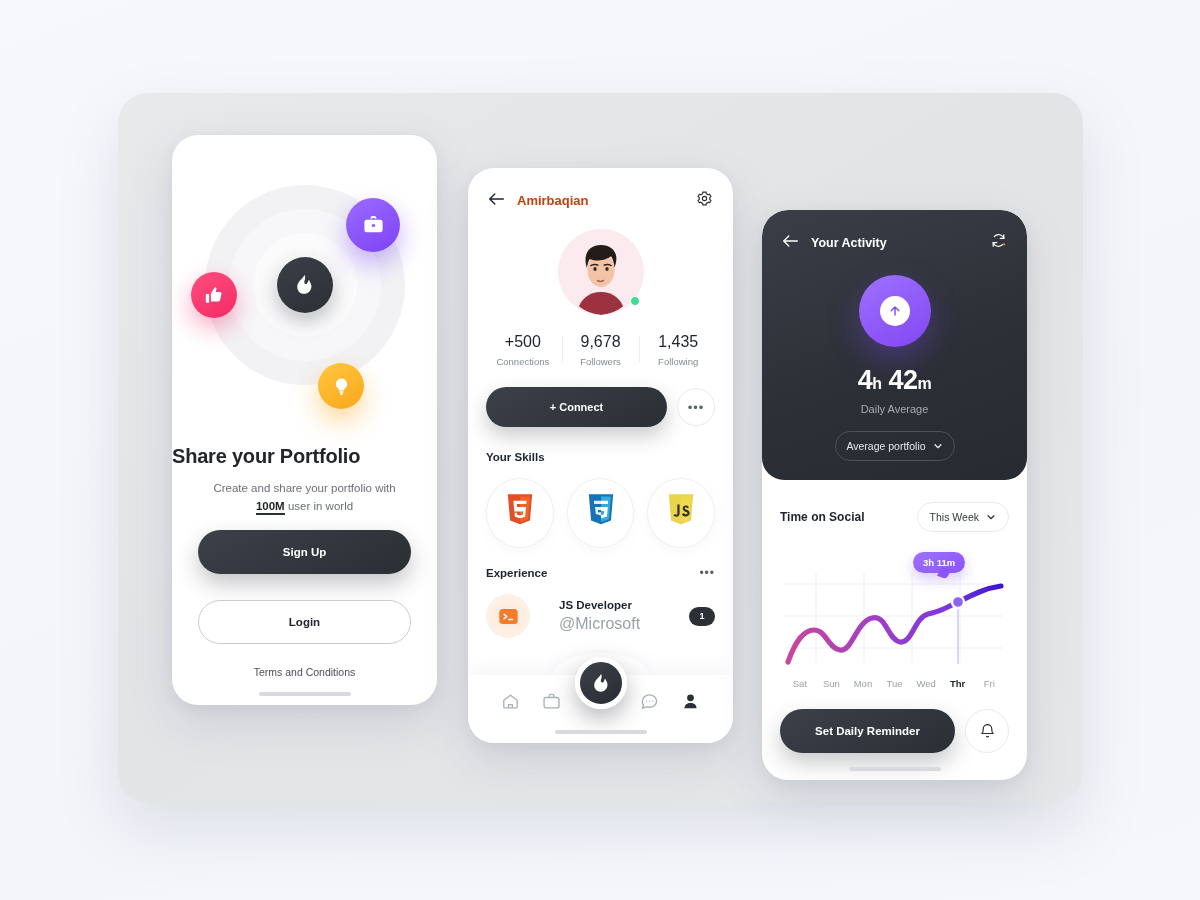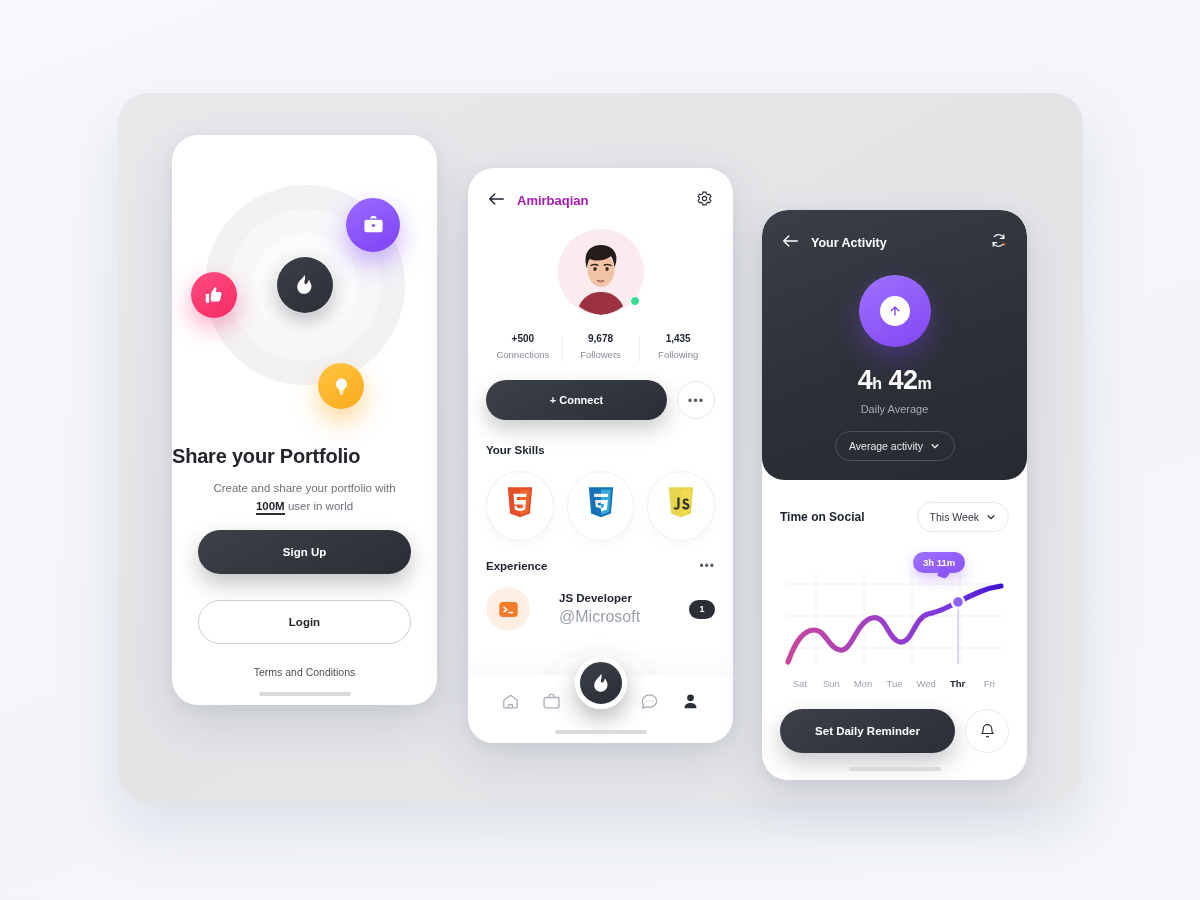--- a/index.html
+++ b/index.html
@@ -112,40 +112,40 @@
   .p1-terms {
     text-align: center; margin-top: 22px;
     font-size: 10.5px; color: #4a4f57; cursor: pointer;
   }
 
   
   #phone2 { left: 468px; top: 168px; width: 265px; height: 575px; }
   .p2-head {
     display: flex; align-items: center; padding: 22px 20px 0;
   }
-  .p2-name { font-size: 13px; font-weight: 700; color: #a21caf; margin-left: 12px; flex: 1; }
+  .p2-name { font-size: 13px; font-weight: 700; color: #c2410c; margin-left: 12px; flex: 1; }
   .avatar-wrap {
     position: relative; width: 86px; height: 86px; margin: 18px auto 0;
   }
   .avatar {
     width: 86px; height: 86px; border-radius: 50%;
     background: #fbeaee; overflow: hidden; position: relative;
   }
   .online-dot {
     position: absolute; right: 4px; bottom: 9px;
     width: 10px; height: 10px; border-radius: 50%;
     background: #3ddc97; border: 1.5px solid #fff;
   }
   .stats { display: flex; margin-top: 18px; padding: 0 16px; }
   .stat { flex: 1; text-align: center; position: relative; }
   .stat + .stat::before {
     content: ""; position: absolute; left: 0; top: 3px;
     width: 1px; height: 26px; background: #eceef1;
   }
-  .stat-val { font-size: 10px; font-weight: 700; color: #1d2330; text-align: center; }
+  .stat-val { font-size: 16px; font-weight: 400; color: #1d2330; text-align: center; }
   .stat-lab { font-size: 9.5px; color: #858b95; margin-top: 5px; }
 
   .connect-row { display: flex; align-items: center; gap: 10px; padding: 0 18px; margin-top: 20px; }
   .btn-connect {
     flex: 1; height: 40px; border-radius: 22px;
     background: linear-gradient(150deg,#3c4149 0%, #2a2e35 100%);
     color: #fff; font-size: 11px; font-weight: 600;
     display: flex; align-items: center; justify-content: center;
     box-shadow: 0 9px 20px rgba(42,46,53,.25); cursor: pointer;
   }
@@ -496,21 +496,21 @@
         </div>
       </div>
 
       <div class="time-big">
         <span>4</span><span class="u">h</span>
         <span>42</span><span class="u">m</span>
       </div>
       <div class="time-lab">Daily Average</div>
 
       <div class="pill">
-        <span>Average activity</span>
+        <span>Average portfolio</span>
         <svg width="10" height="10" viewBox="0 0 12 12" fill="none" stroke="#e6e8eb" stroke-width="1.6" stroke-linecap="round" stroke-linejoin="round">
             <path d="M2.5 4.5 6 8l3.5-3.5"></path>
           </svg>
       </div>
     </div>
 
     <div class="p3-light">
       <div class="chart-head">
         <span class="chart-title">Time on Social</span>
         <span class="week-pill">

